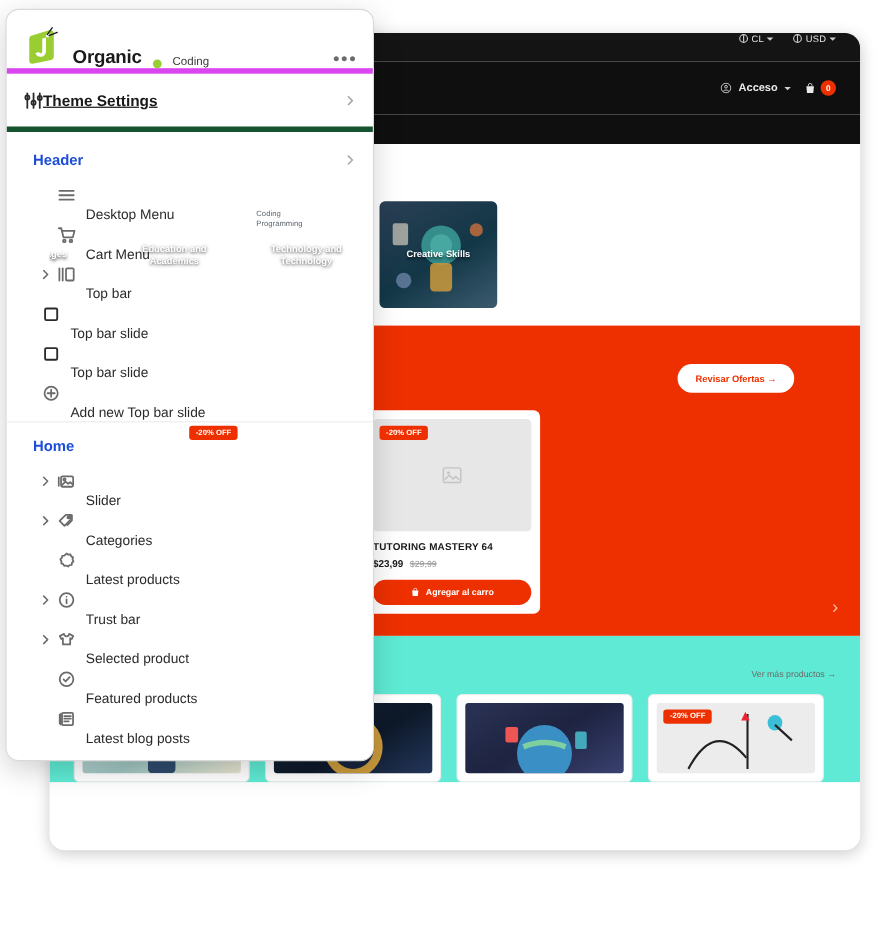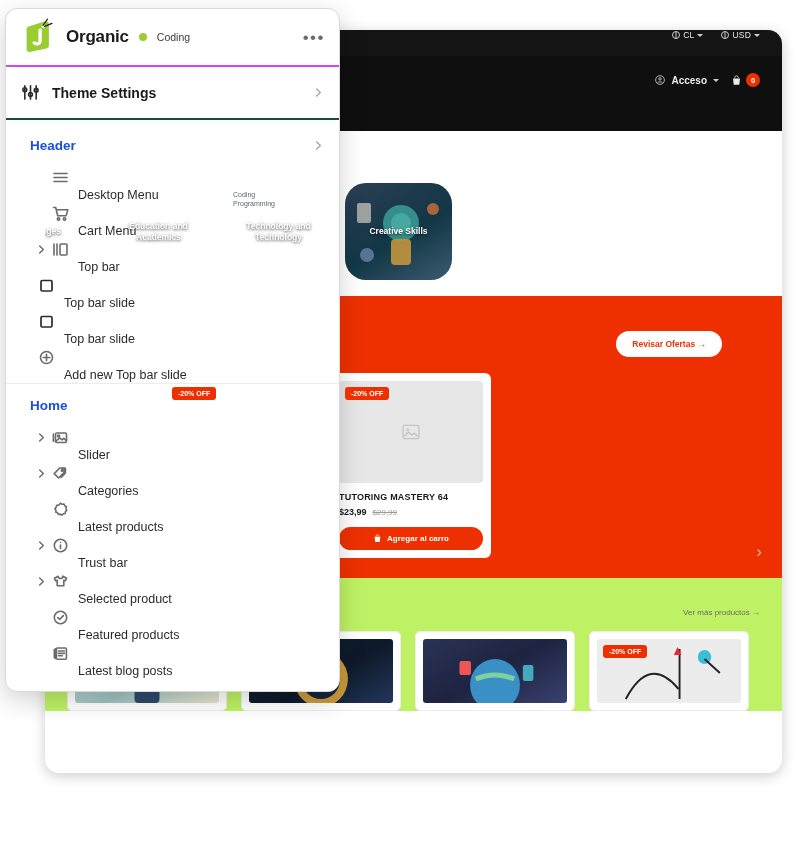--- a/index.html
+++ b/index.html
@@ -88,21 +88,21 @@
     display:flex; align-items:center; justify-content:center;
   }
   .cat-label {
     position: relative; z-index:2; color:#fff; font-size:8.5px; font-weight:bold;
     text-align:center; line-height:1.25; text-shadow: 0 1px 3px rgba(0,0,0,.75);
     padding: 0 6px;
   }
   .c1 { background: linear-gradient(150deg,#5d7f86 0%,#9ca98f 45%,#3f5d66 100%); }
   .c2 { background: linear-gradient(155deg,#6b4a33 0%,#2e2013 50%,#7a5a3c 100%); }
   .c3 { background: #121212; }
-  .c4 { background: linear-gradient(150deg,#2b3f55 0%,#123747 55%,#3c5a6e 100%); border-radius: 21px; }
+  .c4 { background: linear-gradient(150deg,#2b3f55 0%,#123747 55%,#3c5a6e 100%); }
   .cat-deco { position:absolute; inset:0; opacity:.85; }
   .c3 .code-txt {
     position:absolute; left:8px; top:7px; color:#5d6670; font-size:7px; line-height:1.3; z-index:2;
     font-family:"Liberation Sans", sans-serif;
   }
 
   
   .offers {
     background:#EE3000; padding: 18px 22px 20px 22px; position:relative;
   }
@@ -150,21 +150,21 @@
     border-radius:20px; padding:7px 0; font-size:8px; font-weight:bold;
     cursor:pointer; font-family:inherit; display:flex;align-items:center;justify-content:center;gap:5px;
   }
   .bag-ic { width:9px;height:9px; }
   .carousel-next {
     position:absolute; right:20px; bottom:18px; color:#ffb8a3; font-size:17px;
     cursor:pointer; line-height:1; font-weight:300;
   }
 
   
-  .best { background:#bef264; padding: 16px 22px 0 22px; }
+  .best { background:#5eead4; padding: 16px 22px 0 22px; }
   .best-head { display:flex; align-items:flex-end; }
   .best-title { font-size:13px; font-weight:bold; color:#151515; }
   .best-underline { width:60px;height:2px;background:#EE3000;margin-top:6px;border-radius:2px;}
   .ver-mas { margin-left:auto; font-size:8px; color:#6b6b6b; }
   .best-row { display:flex; gap:14px; margin-top:14px; }
   .best-card { width: 160px; background:#fff; border:1px solid #ececec; border-radius:5px; padding:7px;}
   .best-img { width:100%; height:64px; border-radius:3px; position:relative; overflow:hidden;}
   .bi1 { background: linear-gradient(150deg,#cfe3e0 0%,#9dc3c0 55%,#e8e4cf 100%); }
   .bi2 { background: linear-gradient(150deg,#16243c 0%,#0d1828 55%,#23365a 100%); }
   .bi3 { background: linear-gradient(150deg,#2b3355 0%,#1d2340 50%,#3a4170 100%); }
@@ -176,32 +176,32 @@
     left: 5px; top: 8px;
     width: 335px; height: 684px;
     background:#fff;
     border-radius: 12px;
     border: 1px solid #d9d9d9;
     box-shadow: 0 8px 26px rgba(0,0,0,0.18);
     overflow: hidden;
     display:flex; flex-direction:column;
   }
   .panel-head {
-    height: 58px; display:flex; align-items:center; gap:10px;
-    padding: 0 14px 0 16px; border-bottom:2px solid #d946ef;
+    height: 58px; display:flex; align-items:flex-end; gap:10px;
+    padding: 0 14px 0 16px; border-bottom:5px solid #d946ef;
   }
   .logo-tag { width:34px; height:38px; flex:0 0 auto; }
   .brand { font-size:17px; font-weight:bold; color:#1a1a1a; letter-spacing:-.2px; }
   .dot-green { width:8px;height:8px;border-radius:50%;background:#9ACD32; }
   .cur-label { font-size:10.5px; color:#3c3c3c; }
   .kebab { margin-left:auto; color:#6b6b6b; font-size:17px; letter-spacing:1.5px; cursor:pointer; line-height:1; }
 
   .theme-row {
-    height: 53px; display:flex; align-items:center; gap:13px;
-    padding: 0 16px; border-bottom:2px solid #14532d; cursor:pointer;
+    height: 53px; display:flex; align-items:center; 
+    padding: 0 16px; border-bottom:5px solid #14532d; cursor:pointer;text-decoration:underline;
   }
   .eq-ic { width:17px; height:17px; flex:0 0 auto; }
   .theme-label { font-size:14px; font-weight:bold; color:#1a1a1a; }
   .chev-r { margin-left:auto; width:9px;height:9px; }
 
   .panel-body { flex:1; overflow:hidden; padding-top: 4px; }
 
   .grp-head {
     display:flex; align-items:center; padding: 14px 16px 6px 24px; cursor:pointer;
   }

